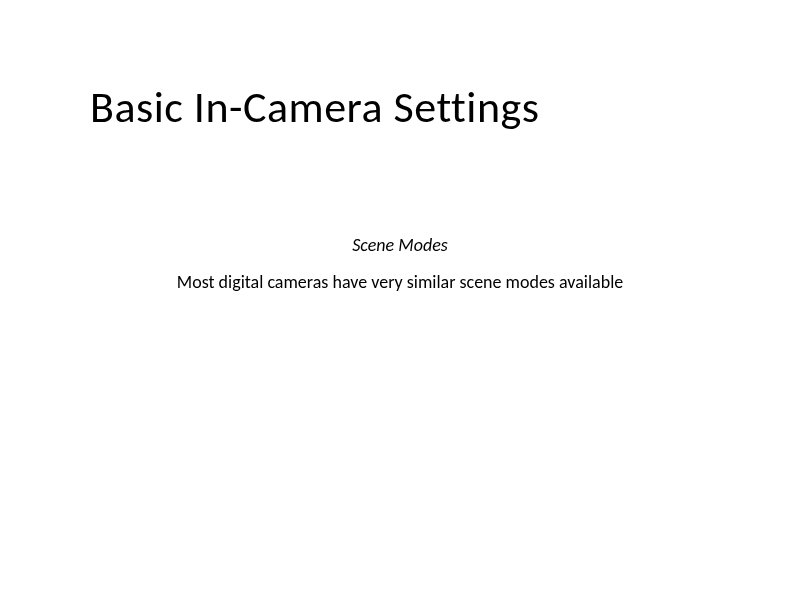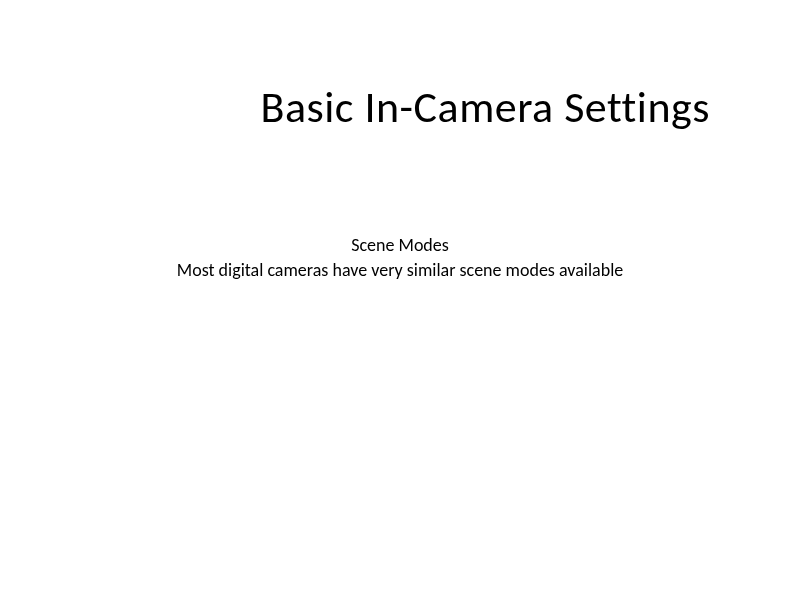--- a/index.html
+++ b/index.html
@@ -16,31 +16,32 @@
     overflow: hidden;
   }
   .slide {
     width: 100%;
     height: 100%;
     padding: 80px 90px 40px 90px;
   }
   .title {
     font-size: 44px;
     font-weight: 400;
-    text-align: right;
+    text-align: left;
     margin-bottom: 100px;
     letter-spacing: 0.5px;
   }
   .content {
     text-align: center;
     font-size: 18px;
     line-height: 1.25;
   }
   .subtitle {
-    margin-bottom: 2px;
+    margin-bottom: 14px;
+    font-style: italic;
   }
   .paragraph1 {
     margin-bottom: 2px;
   }
   .paragraph2 {
   }
 </style>
 </head>
 <body>
 

